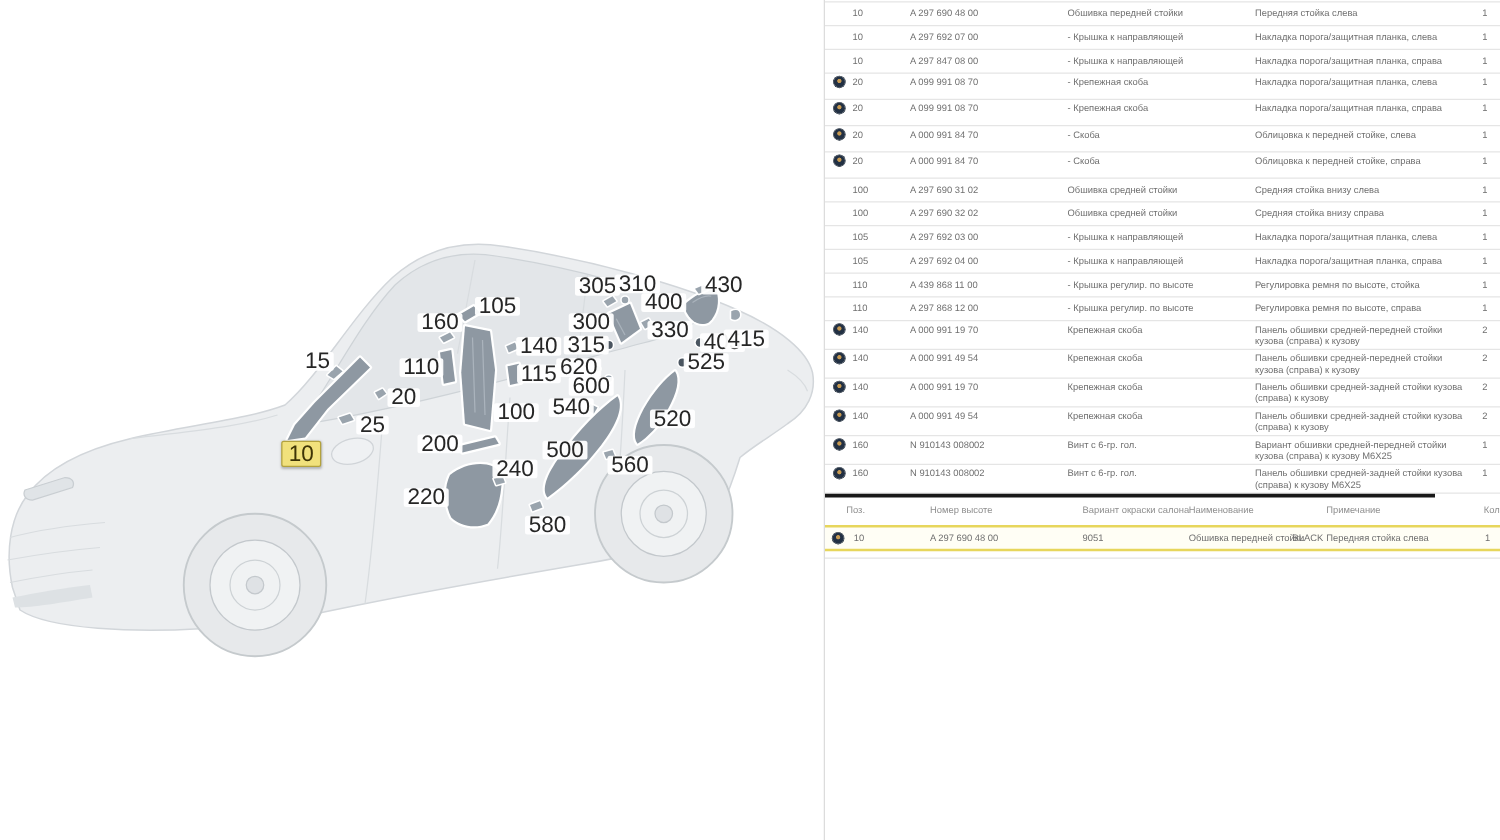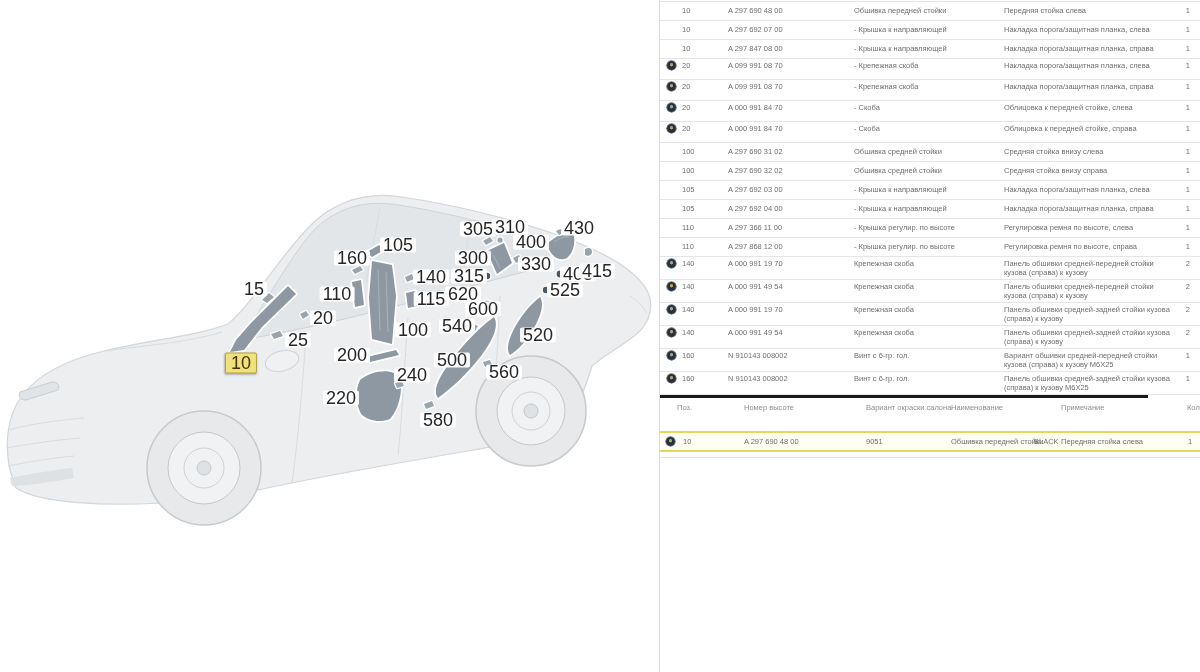--- a/index.html
+++ b/index.html
@@ -30,21 +30,21 @@
   .c-part{width:126px;flex:none}
   .c-name{width:150px;flex:none;padding-right:6px;box-sizing:border-box}
   .c-note{width:174px;flex:none;padding-right:8px;box-sizing:border-box}
   .c-qty{flex:1;text-align:right;padding-right:10px}
   .badge-dot{width:9px;height:9px;border-radius:50%;margin-top:0;
              background:radial-gradient(circle at 50% 42%,#c79a52 0,#c79a52 1.4px,#223043 2px,#223043);
              box-shadow:0 0 0 .5px #16222f;cursor:pointer}
 
   
   .black-sep{height:2.5px;background:#191919;width:488px;margin-top:0}
-  .detail-head{position:relative;height:33px}
+  .detail-head{position:relative;height:22px}
   .detail-head span{position:absolute;top:5px;font-size:7.5px;color:#8f8f8f;white-space:nowrap}
   .dh-pos{left:17px}.dh-part{left:84px}.dh-variant{left:206px}
   .dh-name{left:291px}.dh-note{left:401px}.dh-qty{left:527px}
   .detail-row{position:relative;height:13px;padding:2px 0;
               border-top:2px solid #e7d65c;border-bottom:2px solid #e7d65c;
               background:#fffef5;cursor:pointer}
   .detail-row span{position:absolute;top:4px;font-size:7.5px;color:#6f6f6f;white-space:nowrap}
   .dr-pos{left:23px;color:#5d5d5d}.dr-part{left:84px}.dr-variant{left:206px}
   .dr-name{left:291px}.dr-color{left:374px}.dr-note{left:401px}
   .dr-qty{left:528px}
@@ -167,21 +167,21 @@
       <div class="callout" style="left: 531px; top: 242px;">400</div>
       <div class="callout" style="left: 578px; top: 274px;">405</div>
       <div class="callout" style="left: 597px; top: 271px;">415</div>
       <div class="callout" style="left: 579px; top: 228px;">430</div>
       <div class="callout" style="left: 452px; top: 360px;">500</div>
       <div class="callout" style="left: 538px; top: 335px;">520</div>
       <div class="callout" style="left: 565px; top: 290px;">525</div>
       <div class="callout" style="left: 457px; top: 326px;">540</div>
       <div class="callout" style="left: 504px; top: 372px;">560</div>
       <div class="callout" style="left: 438px; top: 420px;">580</div>
-      <div class="callout" style="left: 473px; top: 309px; margin-left: 10px;">600</div>
+      <div class="callout" style="left: 473px; top: 309px;">600</div>
       <div class="callout" style="left: 463px; top: 294px;">620</div>
     </div>
 </div>
 
 <div class="divider"></div>
 
 <div class="right-panel">
   <div class="parts-table" id="parts-table">
       <div class="t-row">
     <span class="c-badge">
@@ -291,23 +291,23 @@
     <span class="c-part">A 297 692 04 00</span>
     <span class="c-name">- Крышка к направляющей</span>
     <span class="c-note">Накладка порога/защитная планка, справа</span>
     <span class="c-qty">1</span>
   </div>
       <div class="t-row">
     <span class="c-badge">
           <span class="badge-dot" style="visibility: hidden;"></span>
         </span>
     <span class="c-pos">110</span>
-    <span class="c-part">A 297 366 11 00</span>
+    <span class="c-part">A 439 868 11 00</span>
     <span class="c-name">- Крышка регулир. по высоте</span>
-    <span class="c-note">Регулировка ремня по высоте, слева</span>
+    <span class="c-note">Регулировка ремня по высоте, стойка</span>
     <span class="c-qty">1</span>
   </div>
       <div class="t-row">
     <span class="c-badge">
           <span class="badge-dot" style="visibility: hidden;"></span>
         </span>
     <span class="c-pos">110</span>
     <span class="c-part">A 297 868 12 00</span>
     <span class="c-name">- Крышка регулир. по высоте</span>
     <span class="c-note">Регулировка ремня по высоте, справа</span>

